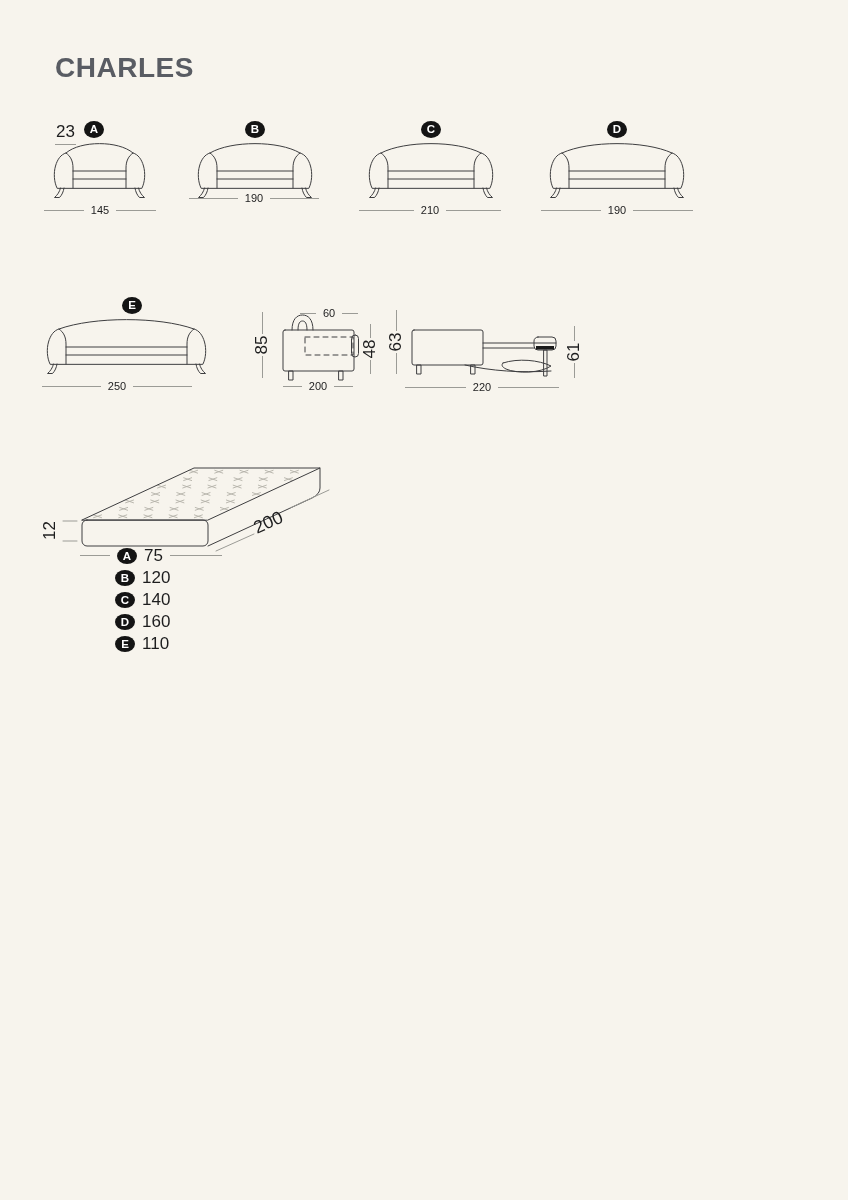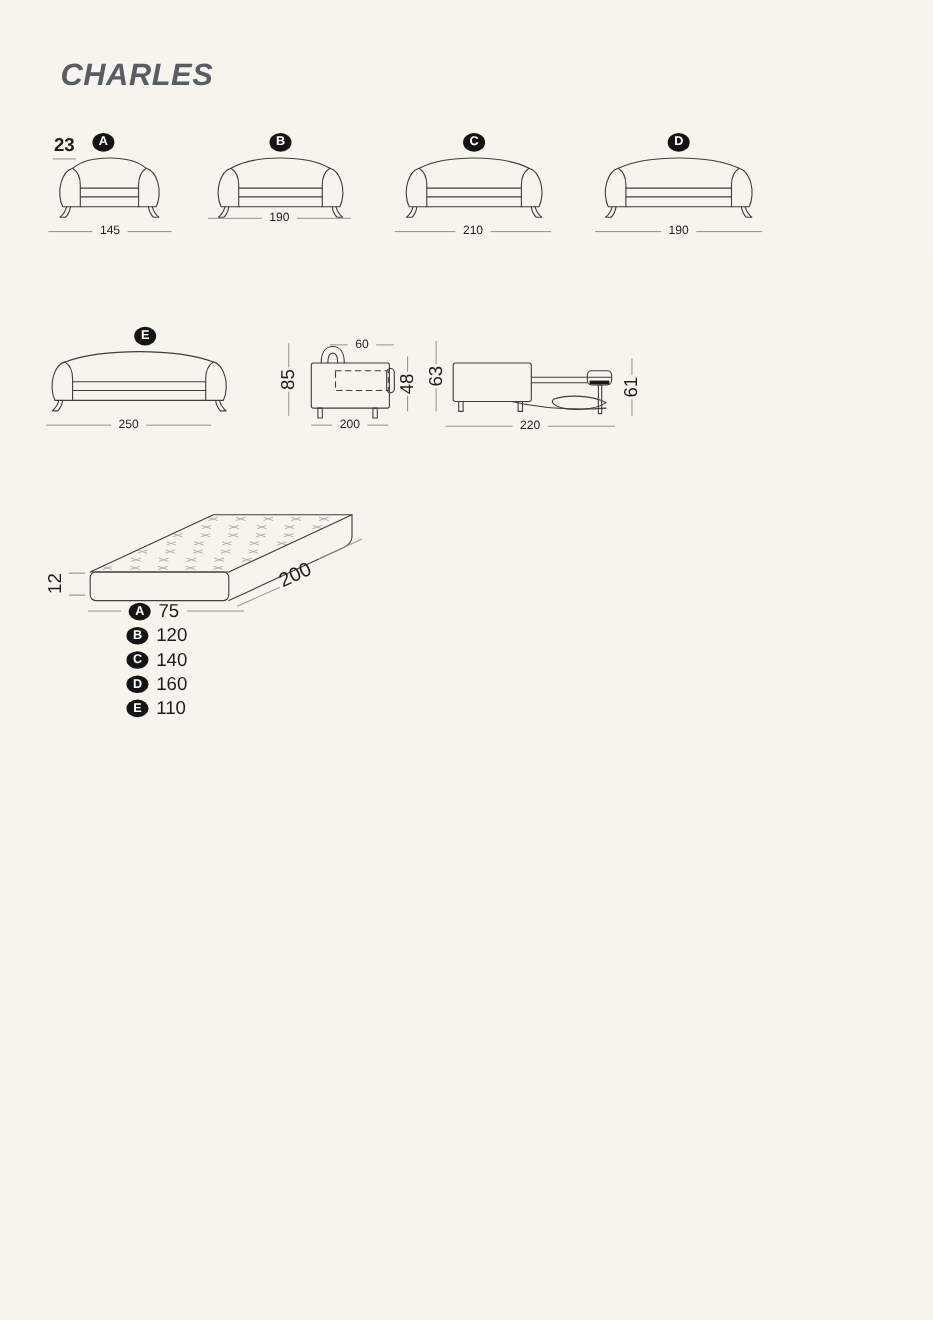--- a/index.html
+++ b/index.html
@@ -18,21 +18,20 @@
     background:var(--bg);
     font-family:"Liberation Sans","DejaVu Sans",sans-serif;
     color:var(--text);
     overflow:hidden;
     margin:0 auto;
   }
   .page-title{
     position:absolute;left:55px;top:52px;
     font-size:28px;font-weight:700;color:var(--title);
     letter-spacing:.5px;
-    font-style:italic;
   }
   
   svg{position:absolute;overflow:visible;}
   svg path, svg rect, svg line{
     fill:none;stroke:var(--line);stroke-width:1;
     stroke-linecap:round;stroke-linejoin:round;
   }
   svg rect.fillDark{fill:#1a1a1a;stroke:none;}
   svg .dash{stroke-dasharray:5 4;}
   svg .quilt line{stroke:var(--quilt);stroke-width:.9;}
@@ -67,21 +66,21 @@
     display:flex;flex-direction:column;align-items:center;
   }
   .vdim .seg{width:0;flex:1;border-left:1px solid var(--dim);}
   .vdim .num{
     transform:rotate(-90deg);
     font-size:17px;line-height:20px;padding:1px 0;white-space:nowrap;
   }
   
   .arm-dim{
     position:absolute;left:48px;top:122px;width:28px;
-    font-size:17px;text-align:left;font-weight:bold;
+    font-size:17px;text-align:right;
   }
   .arm-dim .u{display:inline-block;border-bottom:1px solid var(--dim);padding:0 1px 2px;}
   
   .mrow{
     position:absolute;display:flex;align-items:center;gap:7px;
     font-size:17px;height:17px;
   }
   .mrow .seg{height:0;border-top:1px solid var(--dim);}
 </style>
 </head>

